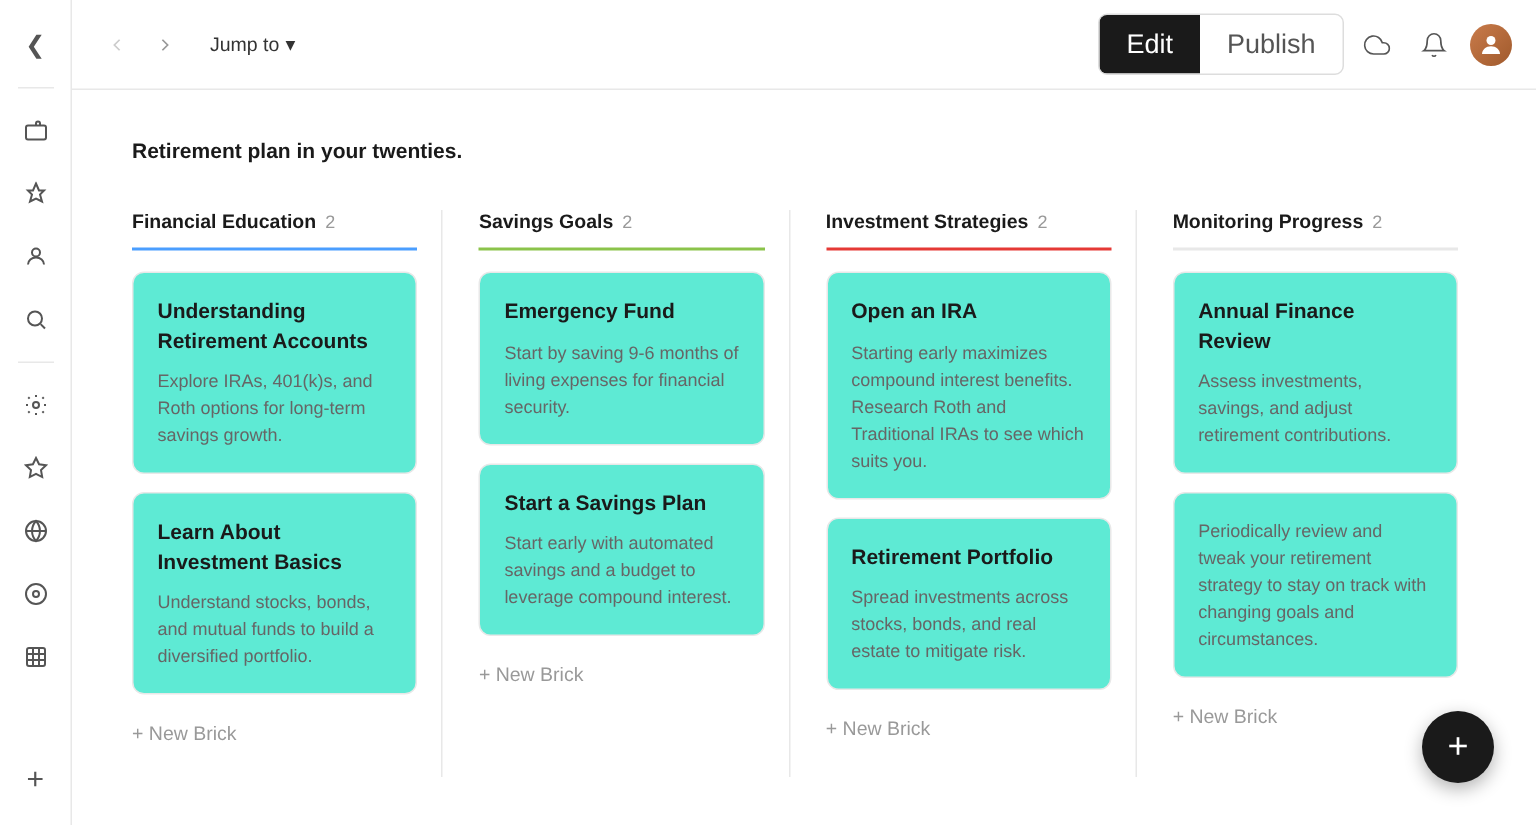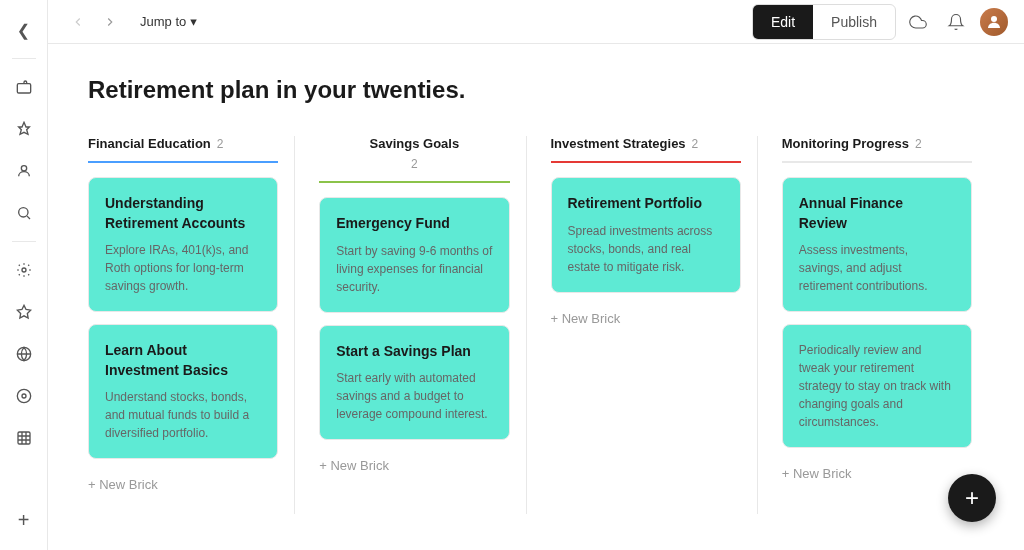--- a/index.html
+++ b/index.html
@@ -45,21 +45,21 @@
     
     .main {
       flex: 1;
       display: flex;
       flex-direction: column;
       overflow: hidden;
     }
 
     
     .topbar {
-      height: 44px;
+      height: 60px;
       display: flex;
       align-items: center;
       padding: 0 16px;
       border-bottom: 1px solid #e8e8e8;
       gap: 8px;
       flex-shrink: 0;
     }
     .topbar-nav {
       display: flex;
       align-items: center;
@@ -89,21 +89,21 @@
     }
     .topbar-spacer { flex: 1; }
     .edit-publish-toggle {
       display: flex;
       border: 1px solid #ddd;
       border-radius: 6px;
       overflow: hidden;
     }
     .toggle-btn {
       padding: 9px 18px;
-      font-size: 14px;
+      font-size: 18px;
       cursor: pointer;
       border: none;
       background: transparent;
       color: #555;
     }
     .toggle-btn.active {
       background: #1a1a1a;
       color: #fff;
     }
     .topbar-actions {
@@ -134,21 +134,21 @@
     }
 
     
     .content {
       flex: 1;
       overflow-y: auto;
       overflow-x: auto;
       padding: 32px 40px 40px 40px;
     }
     .page-title {
-      font-size: 24px;
+      font-size: 14px;
       font-weight: 600;
       color: #1a1a1a;
       margin-bottom: 32px;
     }
 
     
     .board {
       display: flex;
       gap: 0;
       min-width: 900px;
@@ -166,21 +166,21 @@
     }
     .column-header {
       display: flex;
       align-items: center;
       gap: 6px;
       padding-bottom: 10px;
       border-bottom: 2px solid #e8e8e8;
       margin-bottom: 14px;
     }
     .column-header.financial { border-bottom-color: #4a9eff; }
-    .column-header.savings { border-bottom-color: #8bc34a; flex-direction: column; }
+    .column-header.savings { border-bottom-color: #8bc34a; }
     .column-header.investment { border-bottom-color: #e53935; }
     .column-header.monitoring { border-bottom-color: #e8e8e8; }
 
     .column-title {
       font-size: 13px;
       font-weight: 600;
       color: #1a1a1a;
     }
     .column-count {
       font-size: 12px;
@@ -379,20 +379,24 @@
             <div class="card-desc">Start early with automated savings and a budget to leverage compound interest.</div>
           </div>
           <div class="new-brick">+ New Brick</div>
         </div>
         <div class="column">
           <div class="column-header investment">
             <span class="column-title">Investment Strategies</span>
             <span class="column-count">2</span>
           </div>
           <div class="card">
+            <div class="card-title">Open an IRA</div>
+            <div class="card-desc">Starting early maximizes compound interest benefits. Research Roth and Traditional IRAs to see which suits you.</div>
+          </div>
+          <div class="card">
             <div class="card-title">Retirement Portfolio</div>
             <div class="card-desc">Spread investments across stocks, bonds, and real estate to mitigate risk.</div>
           </div>
           <div class="new-brick">+ New Brick</div>
         </div>
         <div class="column">
           <div class="column-header monitoring">
             <span class="column-title">Monitoring Progress</span>
             <span class="column-count">2</span>
           </div>

